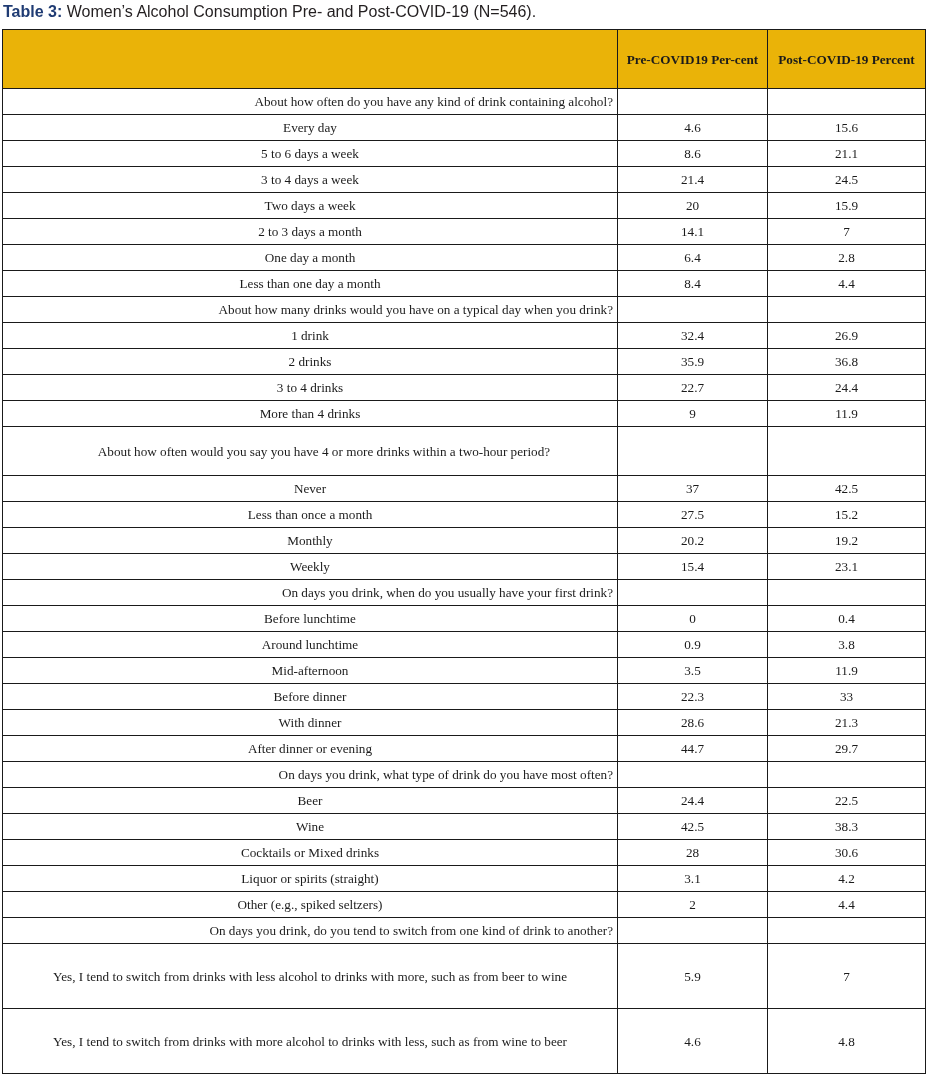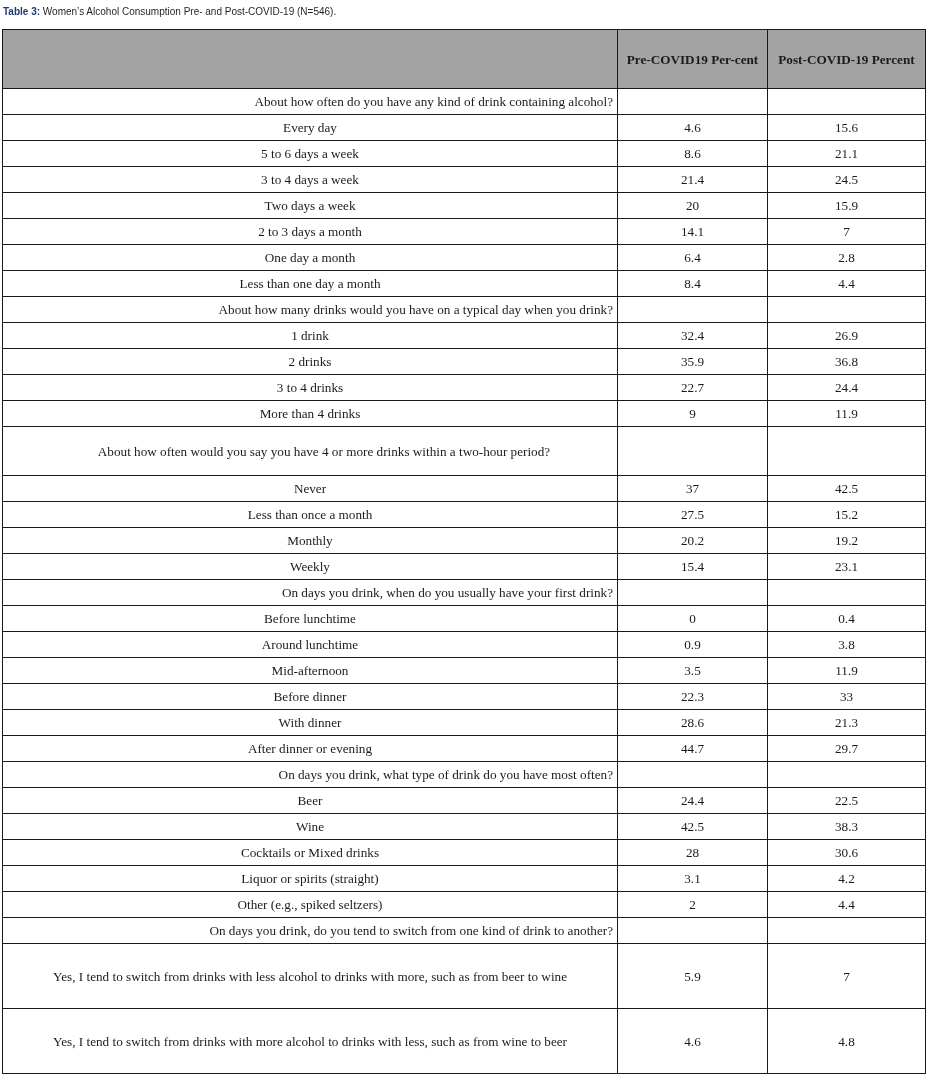--- a/index.html
+++ b/index.html
@@ -20,21 +20,21 @@
     overflow: hidden;
   }
 
   
   .caption {
     position: absolute;
     left: 3px;
     top: 3px;
     width: 920px;
     font-family: "Liberation Sans", "DejaVu Sans", sans-serif;
-    font-size: 10px;
+    font-size: 16px;
     line-height: 17px;
     color: #231f20;
     white-space: nowrap;
   }
   .caption .cap-label {
     font-weight: bold;
     color: #1f3b73;
   }
   .caption .cap-text {
     font-weight: normal;
@@ -63,21 +63,21 @@
     border: 1px solid #1a1a1a;
     text-align: center;
     vertical-align: middle;
     color: #1b1b1b;
     font-size: 13.2px;
     line-height: 15px;
     padding: 0 4px;
   }
 
   thead th {
-    background: #a3a3a3;
+    background: #eab308;
     font-weight: bold;
     font-size: 13.2px;
     line-height: 17px;
     height: 58px;
     padding: 4px 10px;
   }
   thead th.h-blank { padding: 0; }
 
   tbody tr.r-normal td { height: 25px; }
   tbody tr.r-section td { height: 25px; text-align: right; }

